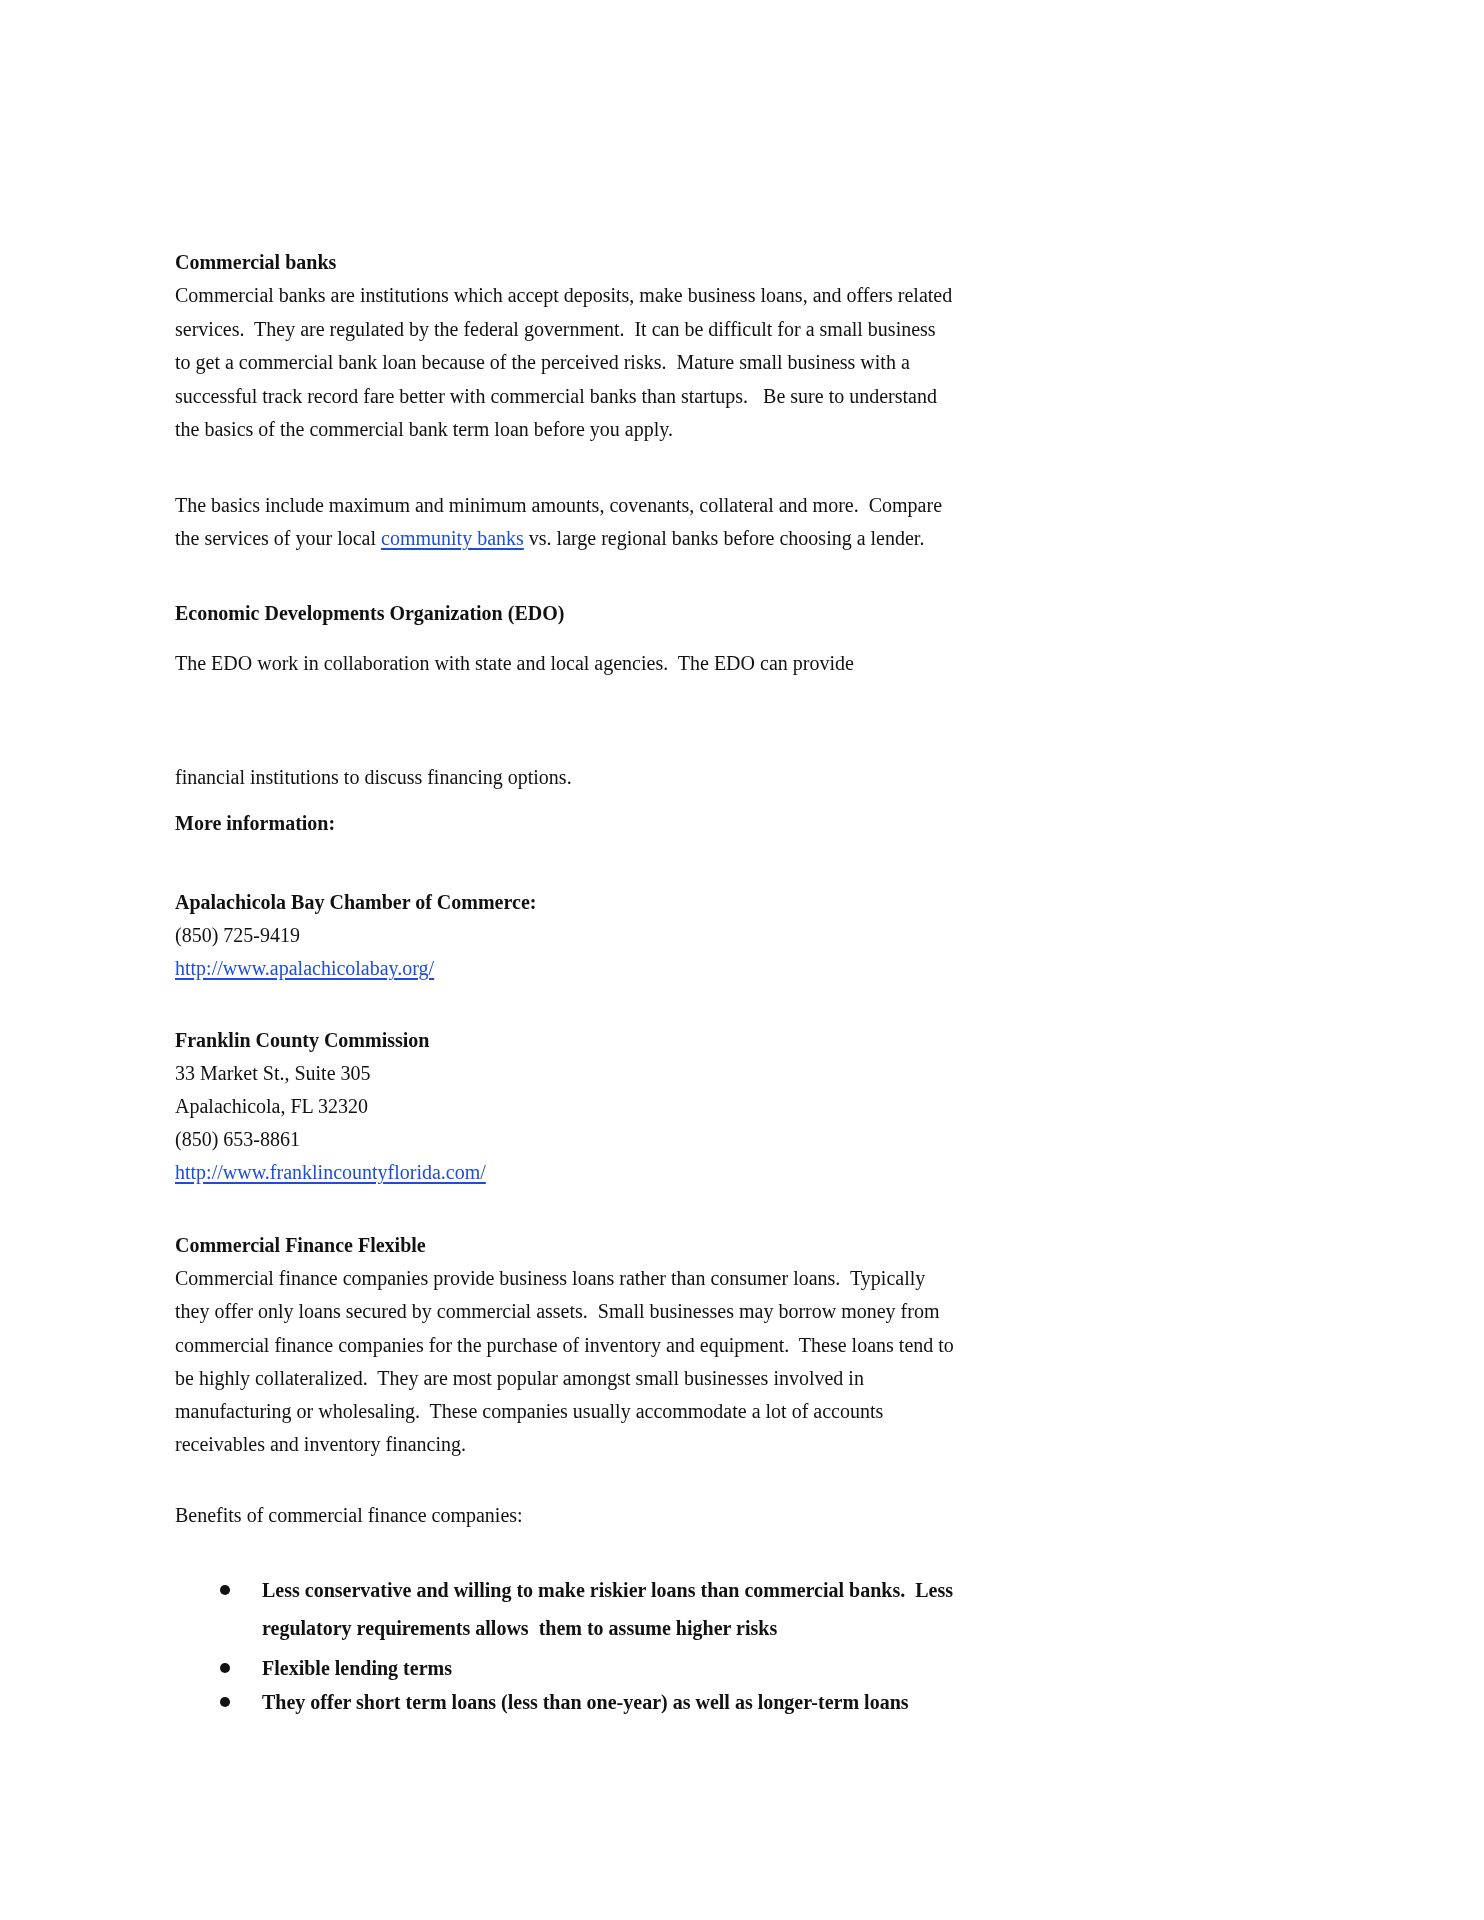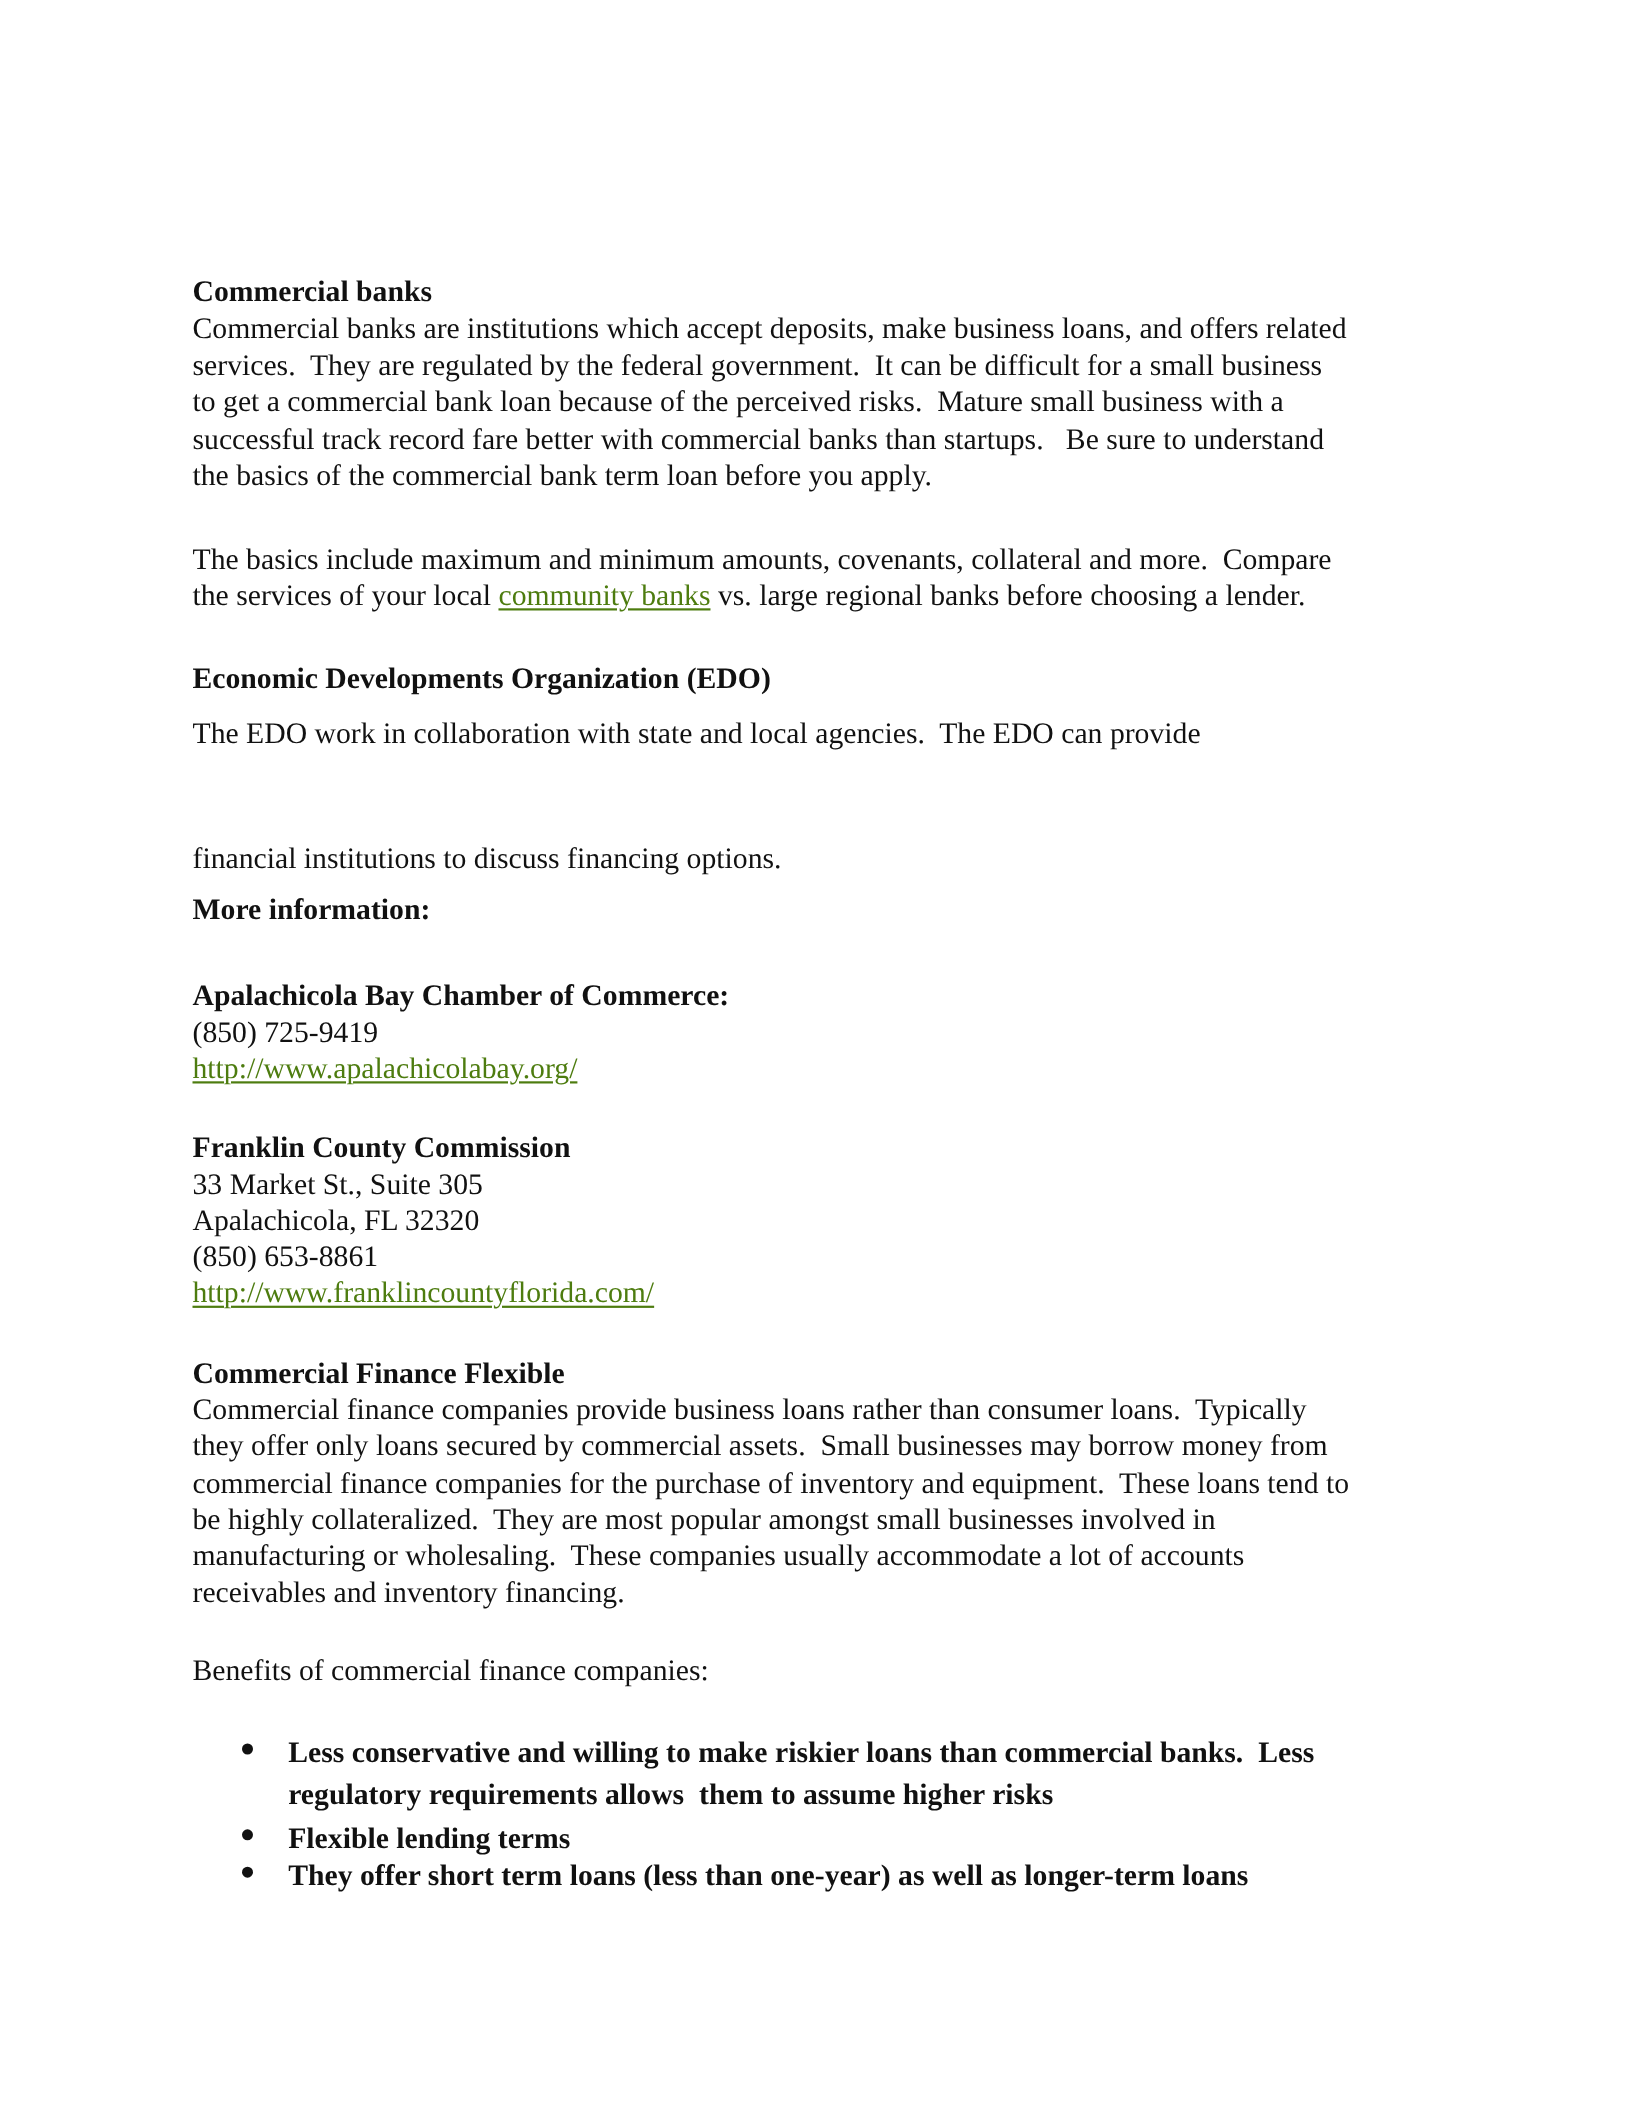--- a/index.html
+++ b/index.html
@@ -1,28 +1,28 @@
 <!DOCTYPE html>
 <html><head>
 <meta charset="utf-8">
 <style>
   html, body { margin: 0; padding: 0; background: #ffffff; }
   body { width: 1484px; height: 1920px; position: relative; overflow: hidden; }
   .page {
     position: absolute; left: 0; top: 0; width: 1484px; height: 1920px;
     background: #ffffff; color: #111111;
     font-family: "Liberation Serif", "DejaVu Serif", serif;
-    font-size: 27px;
+    font-size: 20px;
   }
   .ln {
     position: absolute; left: 175px; white-space: pre;
     line-height: 1; height: 27px;
   }
   .b { font-weight: bold; }
-  a.link { color: #4d7c0f; text-underline-offset: 3px; text-decoration-thickness: 1.5px; }
+  a.link { color: #1d4ed8; text-underline-offset: 3px; text-decoration-thickness: 1.5px; }
   .bullet {
     position: absolute; left: 220px; width: 10px; height: 10px;
     border-radius: 50%; background: #111111;
   }
   .bl { left: 262px; font-weight: bold; }
 </style>
 </head>
 <body>
 
 <div class="page">

